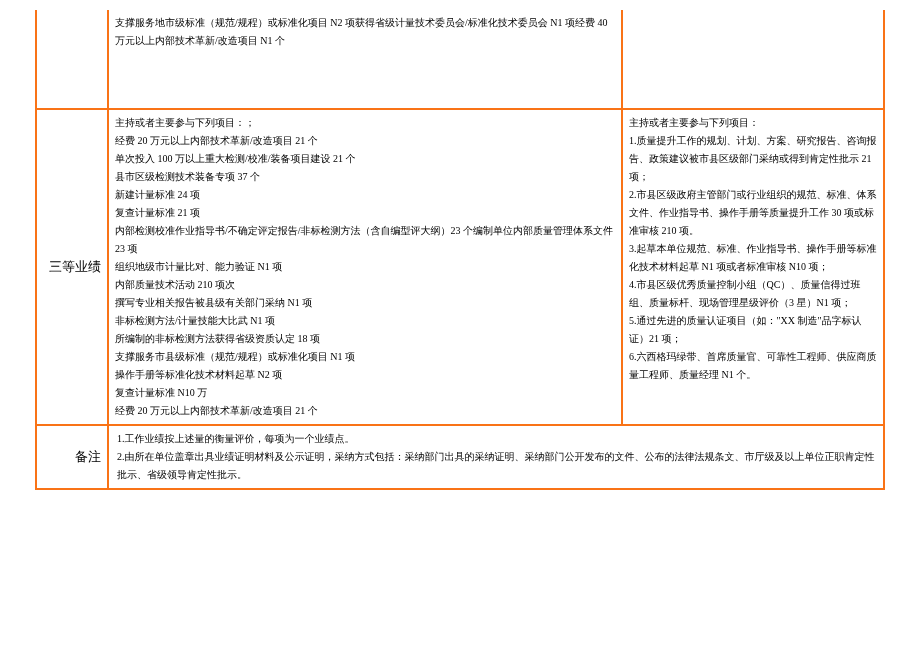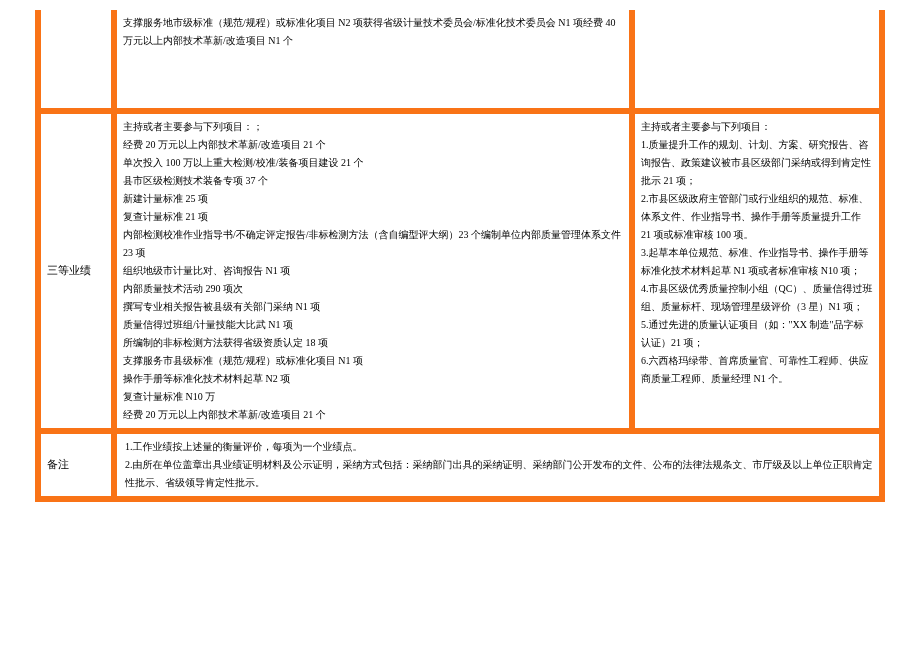--- a/index.html
+++ b/index.html
@@ -16,32 +16,32 @@
       position: relative;
       box-sizing: border-box;
       padding: 10px 35px;
     }
     table {
       border-collapse: collapse;
       width: 100%;
       table-layout: fixed;
     }
     td, th {
-      border: 6px solid #f97316;
+      border: 2px solid #f97316;
       padding: 4px 6px;
       vertical-align: top;
       font-size: 10px;
       line-height: 1.8;
       word-wrap: break-word;
     }
     .col-label {
       width: 58px;
-      text-align: left;
+      text-align: right;
       vertical-align: middle;
-      font-size: 11px;
+      font-size: 13px;
     }
     .col-mid {
       width: 500px;
     }
     .col-right {
       width: auto;
     }
     .remarks-content {
       vertical-align: middle;
       padding-left: 8px;
@@ -69,37 +69,37 @@
         <span></span>
       </td>
     </tr>
     <tr>
       <td class="col-label">三等业绩</td>
       <td class="col-mid">
         <p class="para">主持或者主要参与下列项目：；</p>
         <p class="para">经费 20 万元以上内部技术革新/改造项目 21 个</p>
         <p class="para">单次投入 100 万以上重大检测/校准/装备项目建设 21 个</p>
         <p class="para">县市区级检测技术装备专项 37 个</p>
-        <p class="para">新建计量标准 25 项</p>
+        <p class="para">新建计量标准 24 项</p>
         <p class="para">复查计量标准 21 项</p>
         <p class="para">内部检测校准作业指导书/不确定评定报告/非标检测方法（含自编型评大纲）23 个编制单位内部质量管理体系文件 23 项</p>
-        <p class="para">组织地级市计量比对、咨询报告 N1 项</p>
-        <p class="para">内部质量技术活动 290 项次</p>
+        <p class="para">组织地级市计量比对、能力验证 N1 项</p>
+        <p class="para">内部质量技术活动 210 项次</p>
         <p class="para">撰写专业相关报告被县级有关部门采纳 N1 项</p>
-        <p class="para">质量信得过班组/计量技能大比武 N1 项</p>
+        <p class="para">非标检测方法/计量技能大比武 N1 项</p>
         <p class="para">所编制的非标检测方法获得省级资质认定 18 项</p>
         <p class="para">支撑服务市县级标准（规范/规程）或标准化项目 N1 项</p>
         <p class="para">操作手册等标准化技术材料起草 N2 项</p>
         <p class="para">复查计量标准 N10 万</p>
         <p class="para">经费 20 万元以上内部技术革新/改造项目 21 个</p>
       </td>
       <td class="col-right">
         <p class="para">主持或者主要参与下列项目：</p>
         <p class="para">1.质量提升工作的规划、计划、方案、研究报告、咨询报告、政策建议被市县区级部门采纳或得到肯定性批示 21 项；</p>
-        <p class="para">2.市县区级政府主管部门或行业组织的规范、标准、体系文件、作业指导书、操作手册等质量提升工作 21 项或标准审核 100 项。</p>
+        <p class="para">2.市县区级政府主管部门或行业组织的规范、标准、体系文件、作业指导书、操作手册等质量提升工作 30 项或标准审核 210 项。</p>
         <p class="para">3.起草本单位规范、标准、作业指导书、操作手册等标准化技术材料起草 N1 项或者标准审核 N10 项；</p>
         <p class="para">4.市县区级优秀质量控制小组（QC）、质量信得过班组、质量标杆、现场管理星级评价（3 星）N1 项；</p>
         <p class="para">5.通过先进的质量认证项目（如："XX 制造"品字标认证）21 项；</p>
         <p class="para">6.六西格玛绿带、首席质量官、可靠性工程师、供应商质量工程师、质量经理 N1 个。</p>
       </td>
     </tr>
     <tr>
       <td class="col-label">备注</td>
       <td colspan="2" class="remarks-content">
         <p class="para">1.工作业绩按上述量的衡量评价，每项为一个业绩点。</p>

